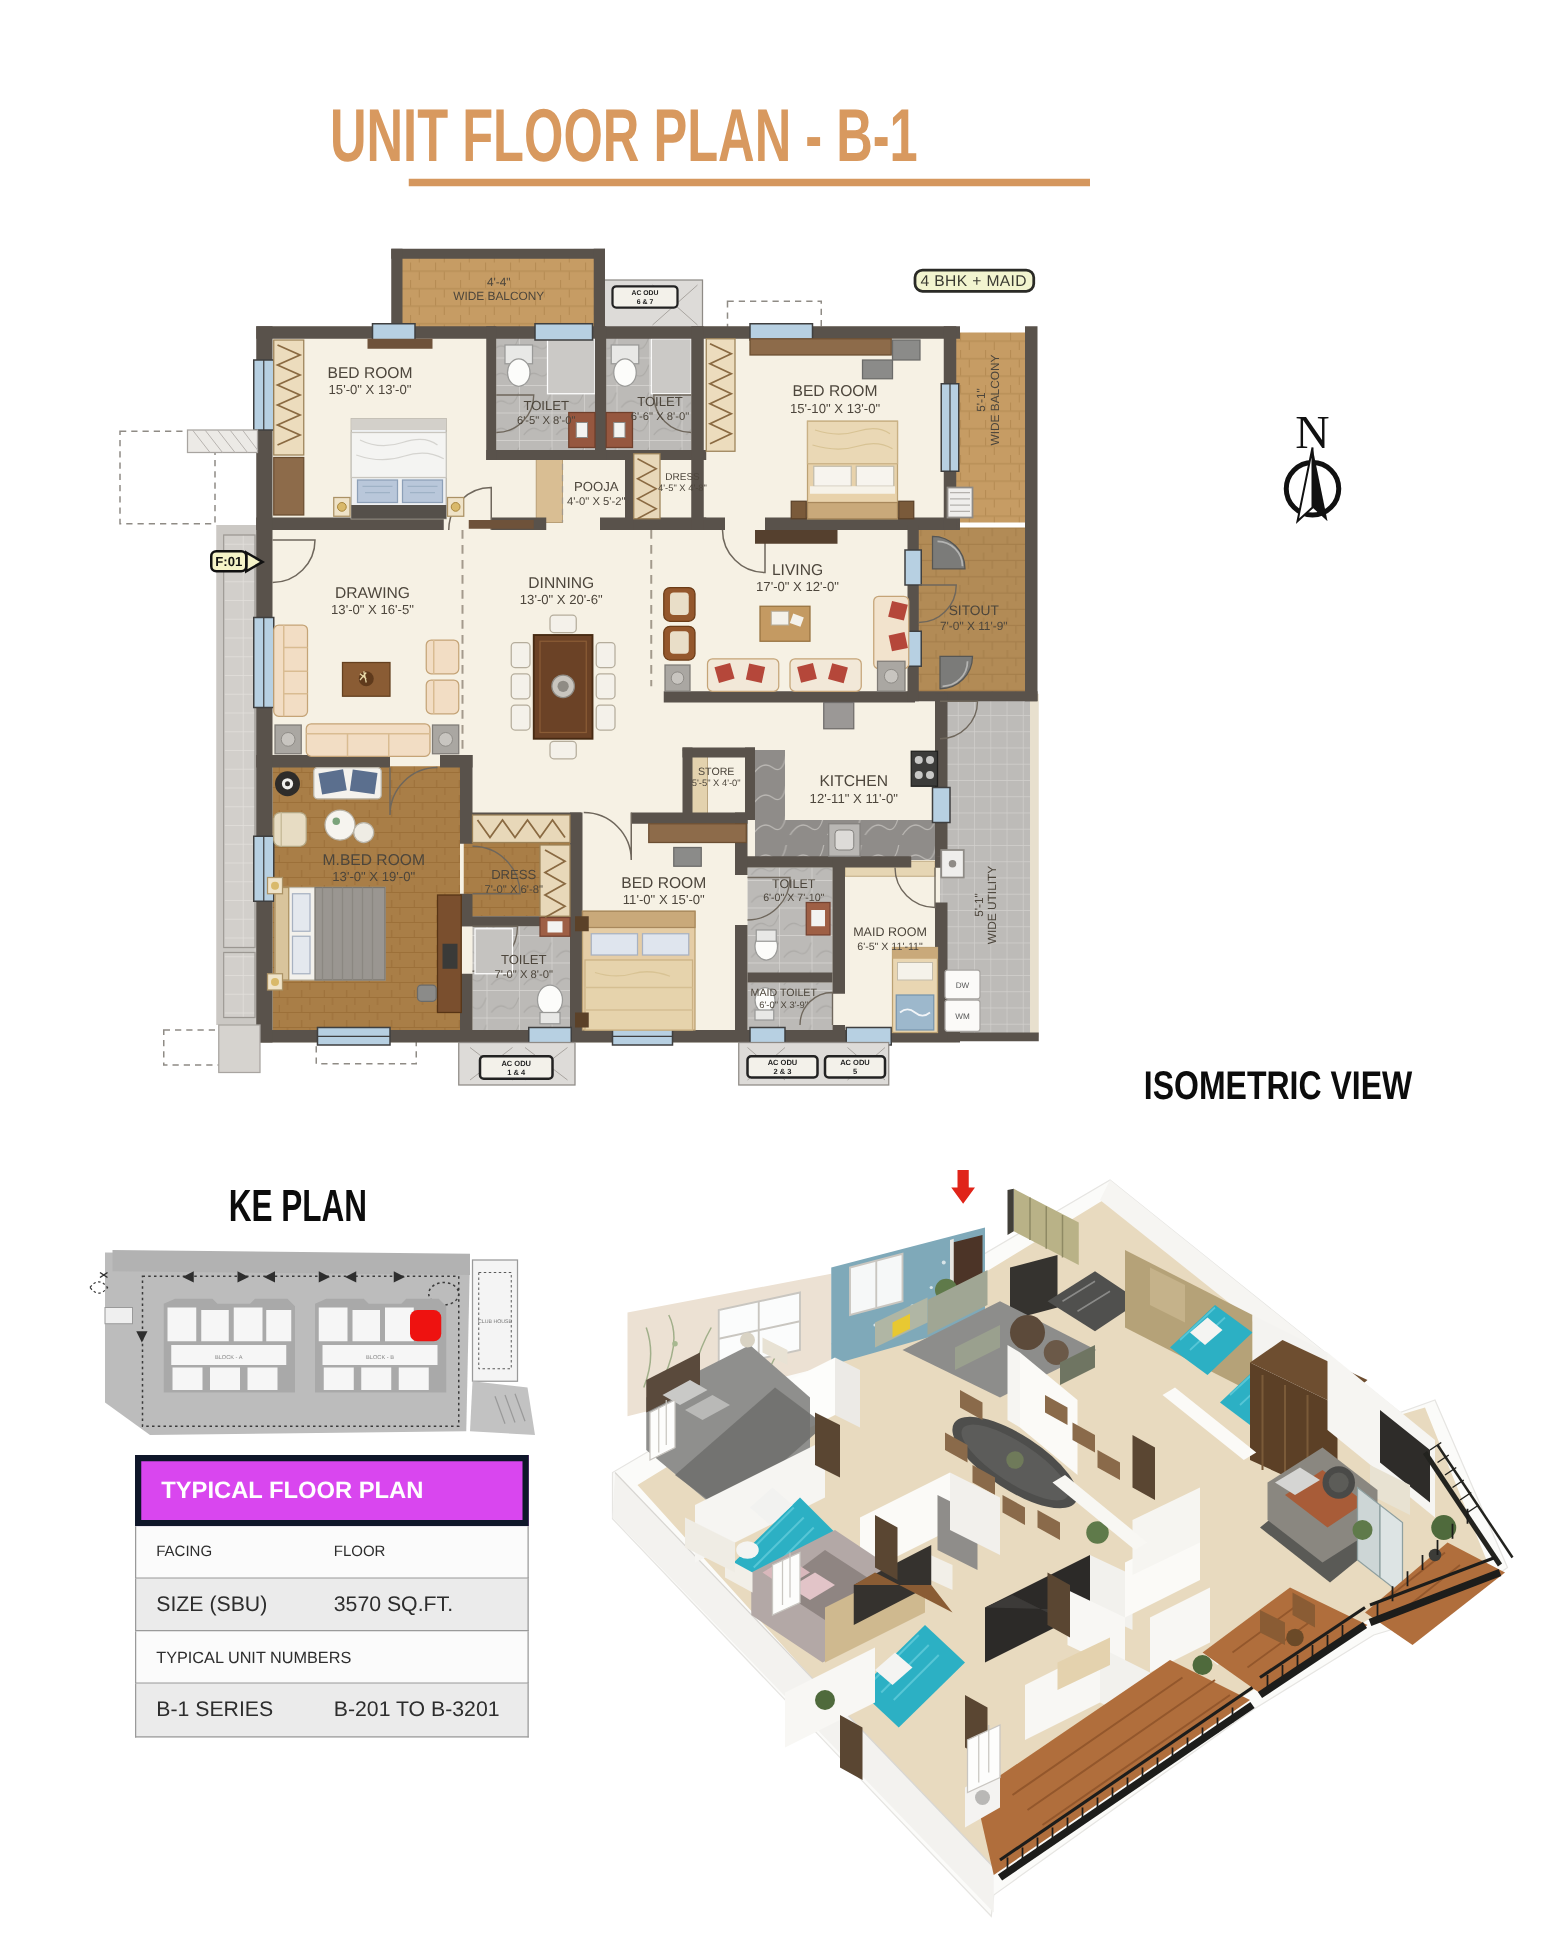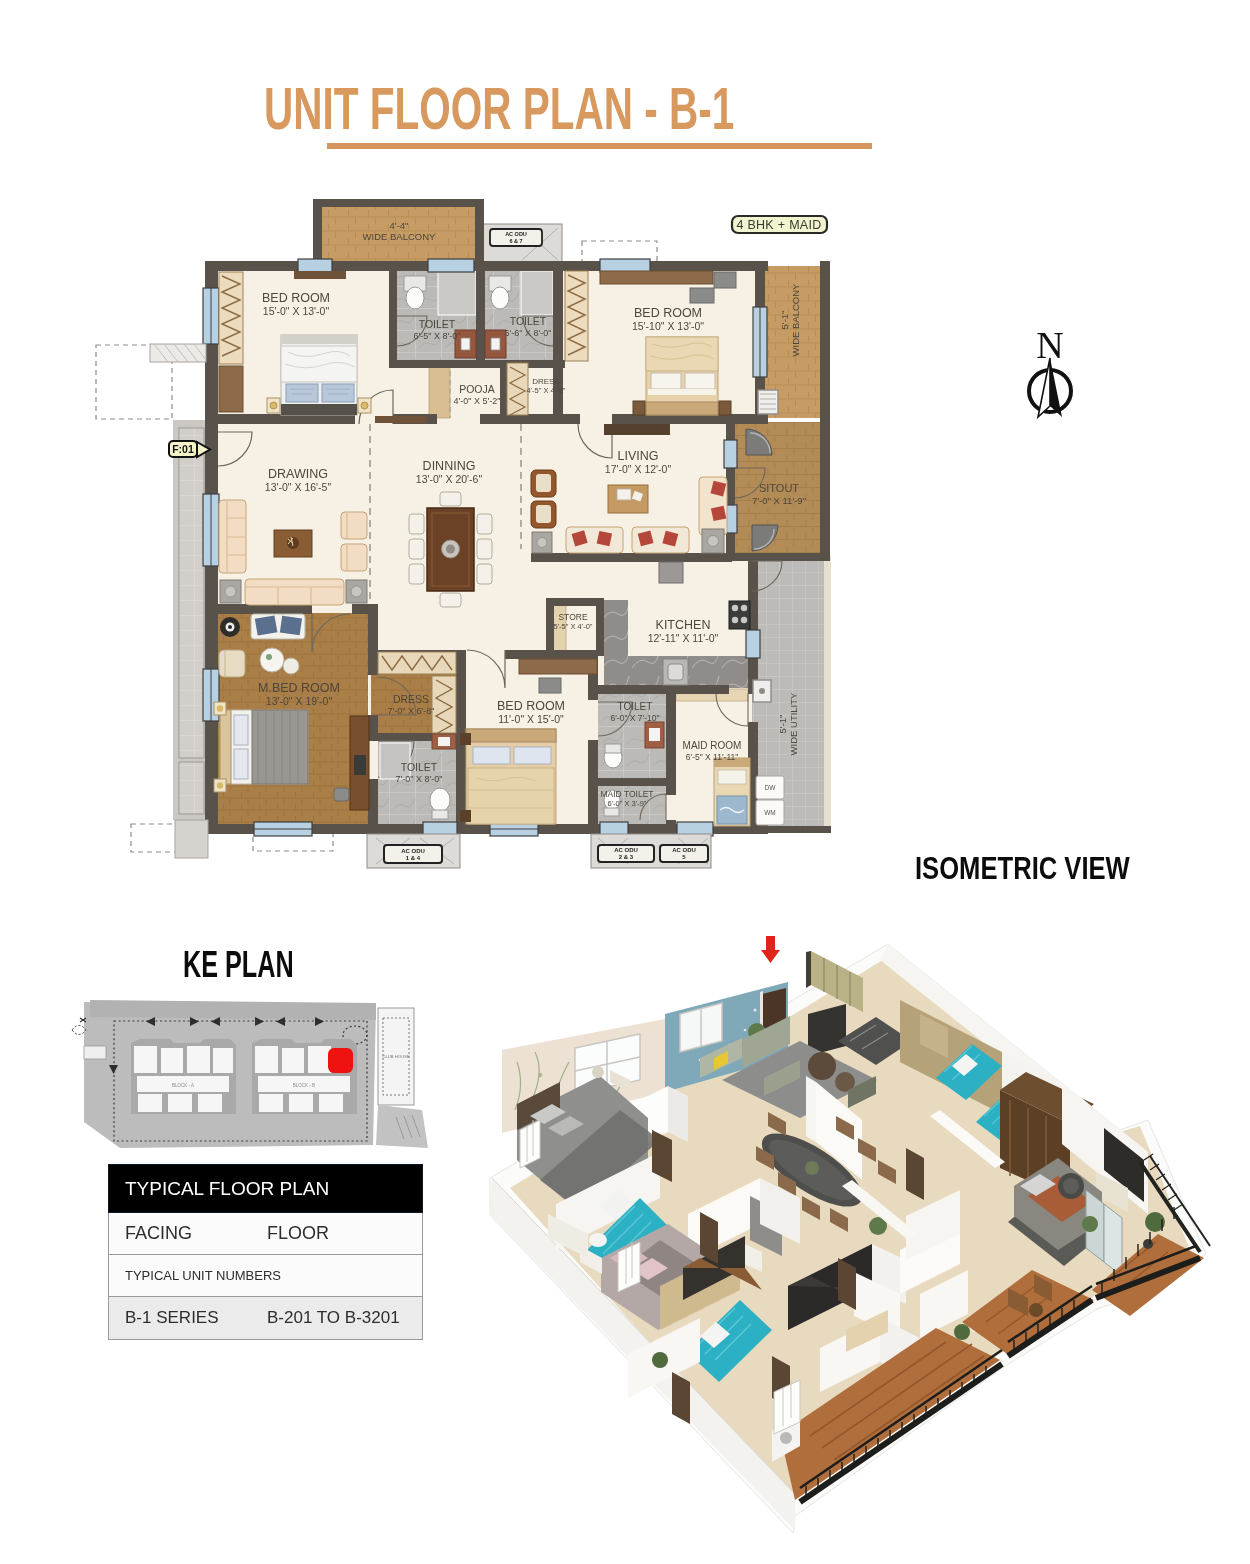--- a/index.html
+++ b/index.html
@@ -709,25 +709,26 @@
 
 <rect x="258" y="58" width="25" height="25" rx="6" fill="#ee1210"></rect>
 
 <path d="M10 28 l6 4 m-6 0 l6 -4" stroke="#2e2e2e" stroke-width="1.2"></path>
 
 </g>
 </svg>
 
 <div class="abs" style="left:108px;top:1164px;width:315px;">
 
-  <div style="background:#000000;color:#ffffff;font-weight:normal;font-size:19px;padding:13px 0 12px 16px;border:1px solid #0f172a;">TYPICAL FLOOR PLAN</div>
-
-
-  <div style="background:#fbfbfb;font-size:18px;color:#2d2d2d;border:1px solid #9a9a9a;border-top:none;height:41px;line-height:41px;position:relative;"><span style="padding-left:16px;">FACING</span><span style="position:absolute;left:158px;">FLOOR</span></div>
-
+  <div style="background:#d946ef;color:#ffffff;font-weight:bold;font-size:19px;padding:13px 0 12px 16px;border:5px solid #0f172a;">TYPICAL FLOOR PLAN</div>
+
+
+  <div style="background:#fbfbfb;font-size:12px;color:#2d2d2d;border:1px solid #9a9a9a;border-top:none;height:41px;line-height:41px;position:relative;"><span style="padding-left:16px;">FACING</span><span style="position:absolute;left:158px;">FLOOR</span></div>
+
+  <div style="background:#ebebeb;font-size:17px;color:#2d2d2d;border:1px solid #9a9a9a;border-top:none;height:41px;line-height:41px;position:relative;"><span style="padding-left:16px;">SIZE (SBU)</span><span style="position:absolute;left:158px;">3570 SQ.FT.</span></div>
 
   <div style="background:#fbfbfb;font-size:13px;color:#2d2d2d;border:1px solid #9a9a9a;border-top:none;height:41px;line-height:41px;"><span style="padding-left:16px;">TYPICAL UNIT NUMBERS</span></div>
 
   <div style="background:#ebebeb;font-size:17px;color:#2d2d2d;border:1px solid #9a9a9a;border-top:none;height:42px;line-height:42px;position:relative;"><span style="padding-left:16px;">B-1 SERIES</span><span style="position:absolute;left:158px;">B-201 TO B-3201</span></div>
 </div>
 
 <svg class="abs" style="left:470px;top:930px" width="780" height="634" viewBox="470 930 780 634">
 <g id="isogroup">
 
 <polygon points="888,944 1120,1130 1148,1120 1206,1254 1152,1292 1099,1308 1002,1368 795,1516 793,1533 490,1215 490,1178" fill="#fbfbf9" stroke="#e6e5e2" stroke-width="1"></polygon>

